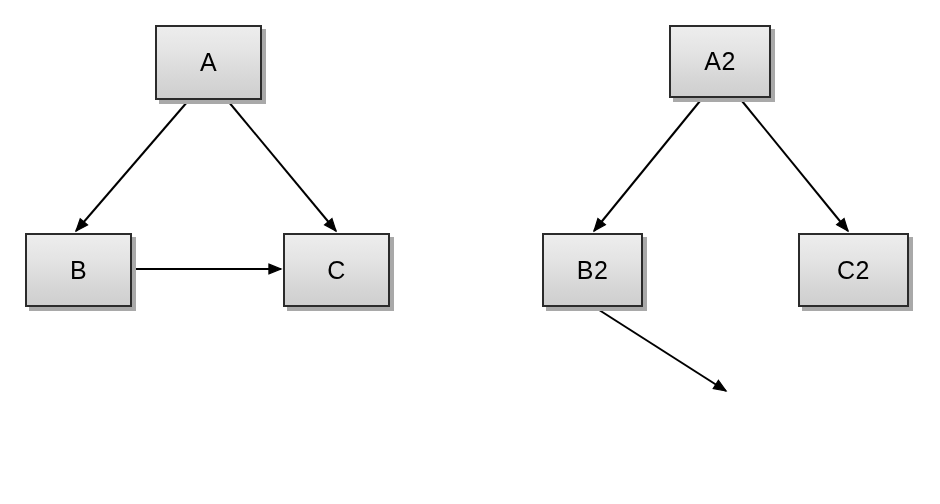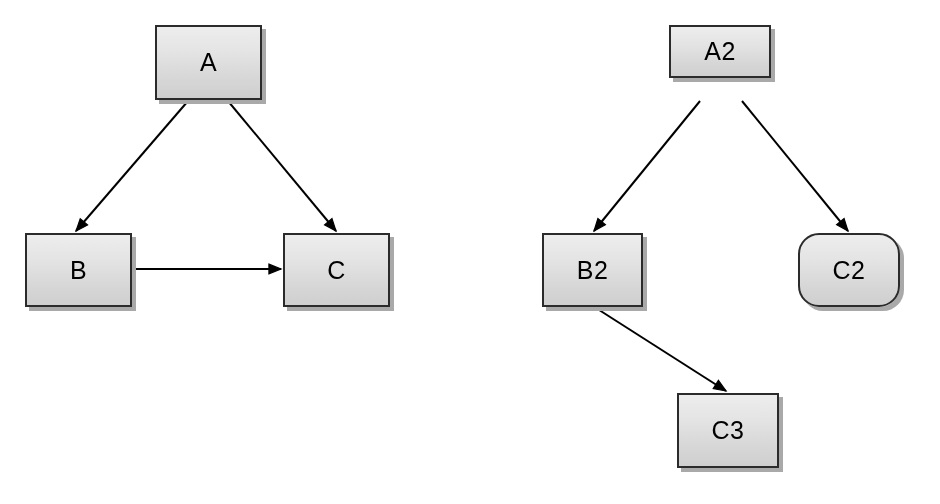--- a/index.html
+++ b/index.html
@@ -85,29 +85,26 @@
   </div>
 
   <div class="node" style="left:25px; top:233px; width:107px; height:74px;">
     <span class="node-label">B</span>
   </div>
 
   <div class="node" style="left:283px; top:233px; width:107px; height:74px;">
     <span class="node-label">C</span>
   </div>
 
-  <div class="node" style="left:669px; top:25px; width:102px; height:53px;text-align:center;">
+  <div class="node" style="left:669px; top:25px; width:102px; height:73px;text-align:center;">
     <span class="node-label">A2</span>
   </div>
 
   <div class="node" style="left:542px; top:233px; width:101px; height:74px;text-align:right;">
     <span class="node-label">B2</span>
   </div>
 
-  <div class="node" style="left:798px; top:233px; width:102px; height:74px;border-radius:21px;">
+  <div class="node" style="left:798px; top:233px; width:111px; height:74px;">
     <span class="node-label">C2</span>
   </div>
 
-  <div class="node" style="left:677px; top:393px; width:102px; height:75px;">
-    <span class="node-label">C3</span>
-  </div>
 
 </div>
 
 </body></html>

